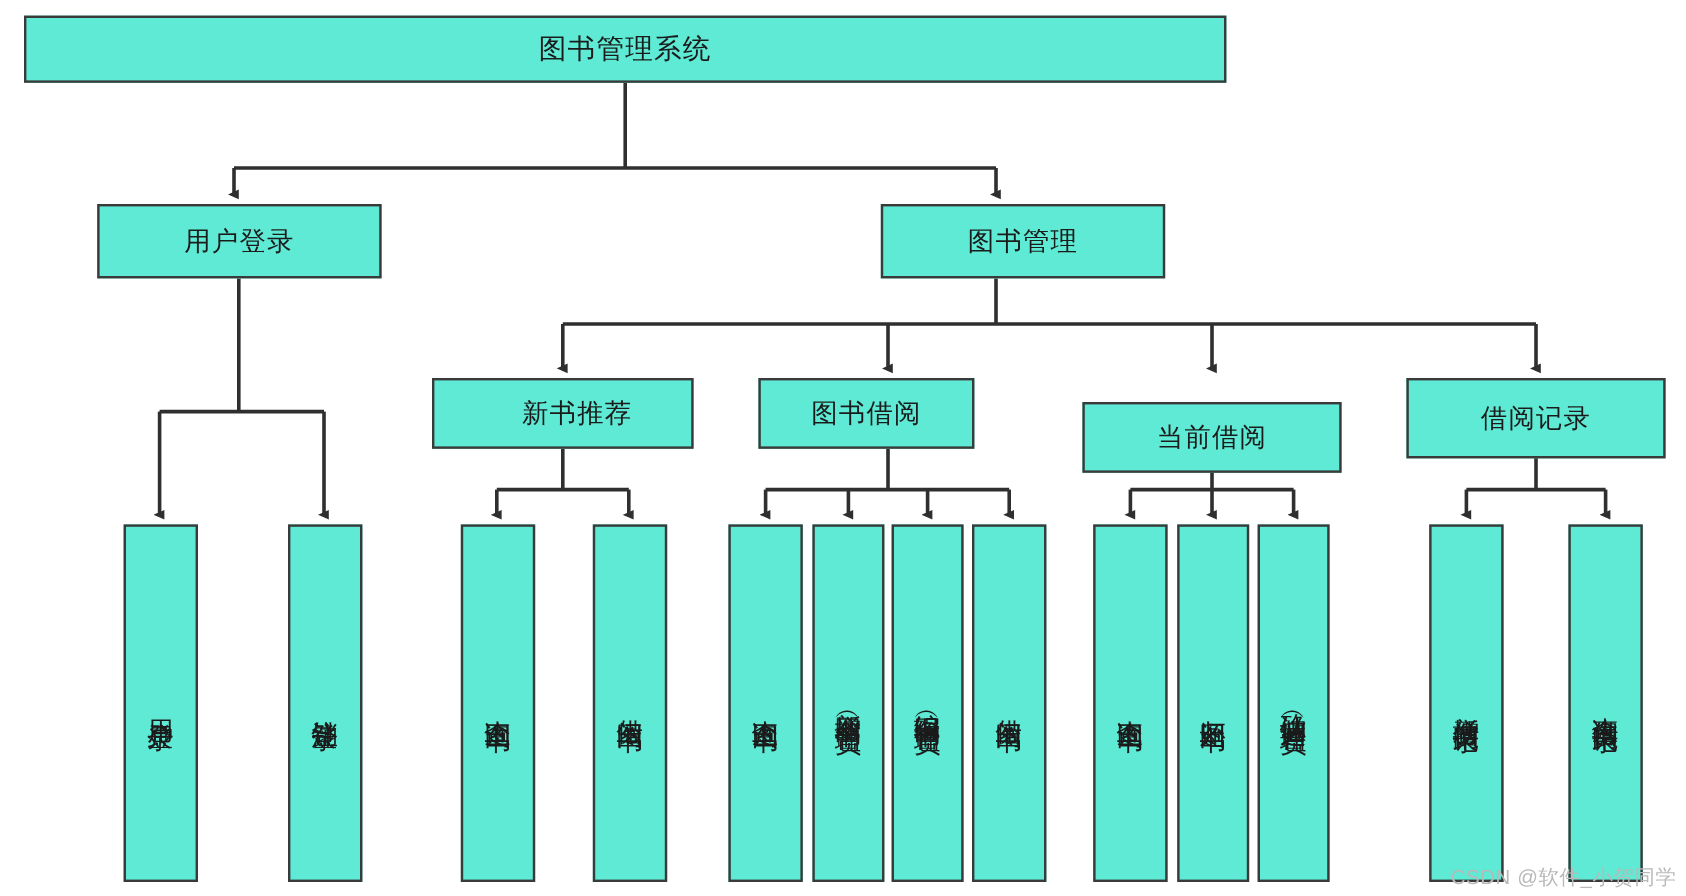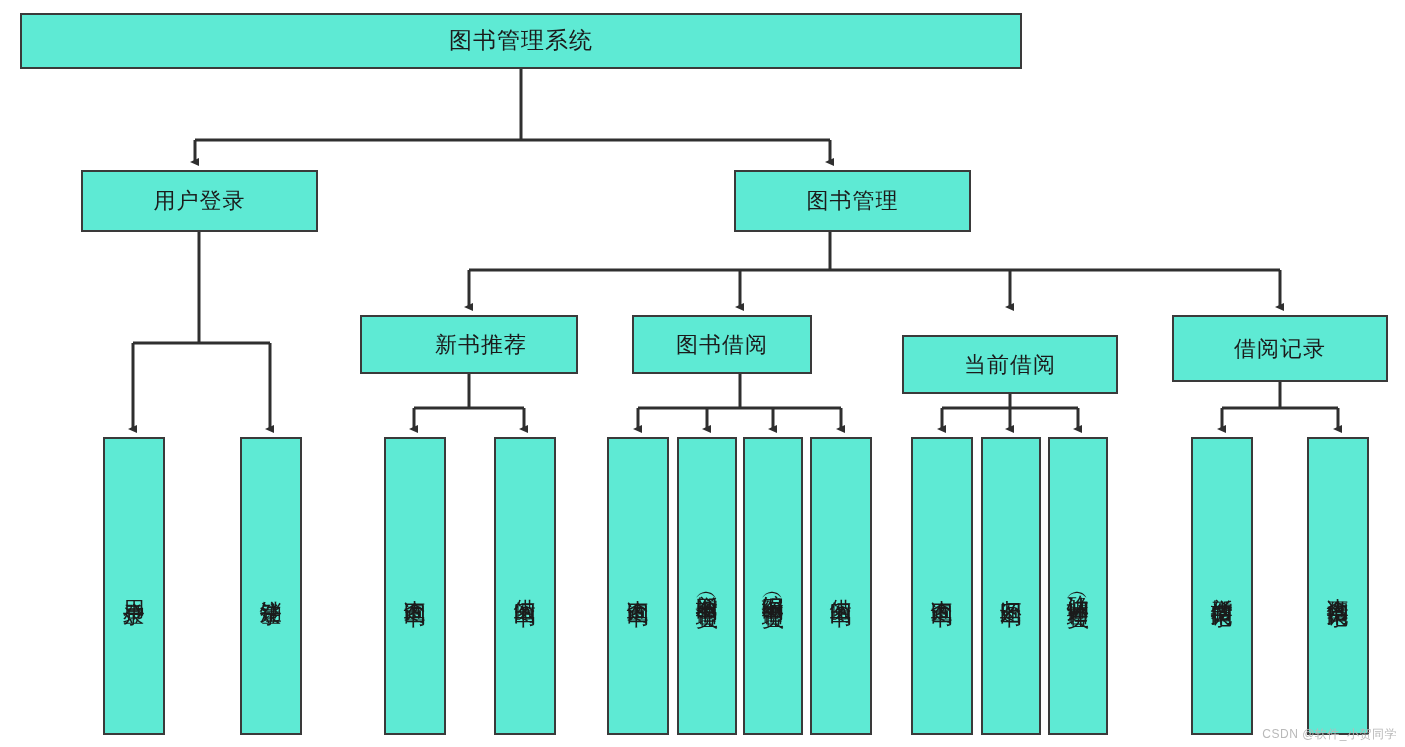--- a/index.html
+++ b/index.html
@@ -44,21 +44,21 @@
     text-orientation:upright;
     font-size:22px;
     line-height:1.06;
     letter-spacing:2px;
     white-space:nowrap;
   }
 
   .watermark{
     position:absolute;
     right:8px;bottom:4px;
-    font-size:12px;
+    font-size:17px;
     color:#b9b9b9;
     letter-spacing:0.5px;
     user-select:none;
     white-space:nowrap;
   }
 </style>
 </head>
 <body>
 
 <div id="stage">

